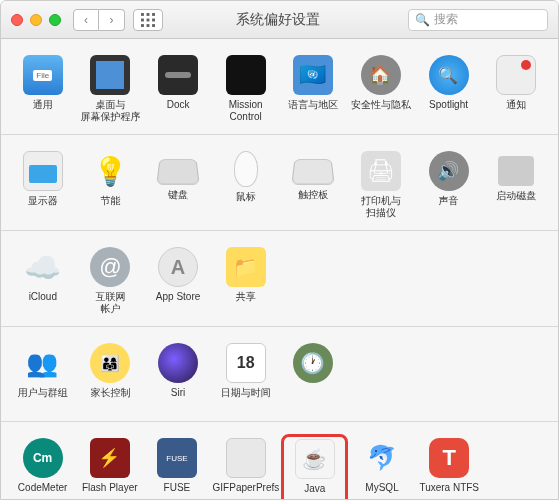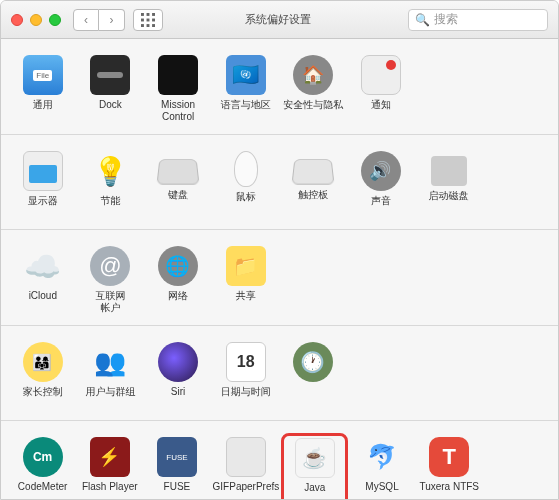--- a/index.html
+++ b/index.html
@@ -10,21 +10,21 @@
   .tl { width: 12px; height: 12px; border-radius: 50%; }
   .tl.red { background: #ff5f56; border:1px solid #e0443e; }
   .tl.yellow { background: #ffbd2e; border:1px solid #dea123; }
   .tl.green { background: #27c93f; border:1px solid #1aab29; }
   .navbtns { display: flex; margin-right: 8px; }
   .segb { width: 26px; height: 22px; background: #fff; border:1px solid #bbb; display:flex;align-items:center;justify-content:center; color:#888; font-size:12px;}
   .segb:first-child { border-radius: 4px 0 0 4px; }
   .segb:last-child { border-radius: 0 4px 4px 0; border-left:none;}
   .gridbtn { width: 30px; height: 22px; background:#fff; border:1px solid #bbb; border-radius:4px; display:flex;align-items:center;justify-content:center; margin-right:8px;}
   .gridbtn svg { width:14px; height:14px; }
-  .title { position:absolute; left:0; right:3px; text-align:center; font-size:11px; color:#4a4a4a; pointer-events:none; }
+  .title { position:absolute; left:0; right:3px; text-align:center; font-size:14px; color:#4a4a4a; pointer-events:none; }
   .search { margin-left:auto; width:140px; height:22px; background:#fff; border:1px solid #ccc; border-radius:4px; display:flex; align-items:center; padding:0 6px; color:#999; font-size:12px; gap:4px;}
   .content { height: calc(500px - 38px); overflow-y:auto; }
   .section { border-bottom: 1px solid #d8d8d8; padding: 12px 8px 8px; display:grid; grid-template-columns: repeat(8, 1fr); }
   .section.last { border-bottom:none; }
   .item { display:flex; flex-direction:column; align-items:center; gap:4px; padding:4px 2px; cursor:pointer; }
   .item .label { font-size:10px; color:#333; text-align:center; line-height:1.15; min-height:22px; white-space:pre-line; }
   .icon { width:40px; height:40px; border-radius:6px; display:flex; align-items:center; justify-content:center; font-size:20px; color:#fff; }
   .highlight { border:3px solid #e53935; border-radius:8px; padding:2px 0; }
   
   .ic-general{background:linear-gradient(#5fb4f0,#2a7fd6);} .ic-general::after{content:"File";font-size:8px;background:#fff;color:#666;padding:1px 3px;border-radius:2px;}
@@ -98,20 +98,25 @@
       <span>搜索</span>
     </div>
   </div>
   <div class="content" id="content">
       <div class="section">
         <div class="item">
           <div class="icon ic-general"></div>
           <div class="label">通用</div>
         </div>
         <div class="item">
+          <div class="icon ic-desktop"></div>
+          <div class="label">桌面与
+屏幕保护程序</div>
+        </div>
+        <div class="item">
           <div class="icon ic-dock"></div>
           <div class="label">Dock</div>
         </div>
         <div class="item">
           <div class="icon ic-mission">
             <span></span>
             <span></span>
             <span></span>
             <span></span>
           </div>
@@ -120,20 +125,24 @@
         </div>
         <div class="item">
           <div class="icon ic-lang"></div>
           <div class="label">语言与地区</div>
         </div>
         <div class="item">
           <div class="icon ic-security"></div>
           <div class="label">安全性与隐私</div>
         </div>
         <div class="item">
+          <div class="icon ic-spotlight"></div>
+          <div class="label">Spotlight</div>
+        </div>
+        <div class="item">
           <div class="icon ic-notif"></div>
           <div class="label">通知</div>
         </div>
       </div>
       <div class="section">
         <div class="item">
           <div class="icon ic-display"></div>
           <div class="label">显示器</div>
         </div>
         <div class="item">
@@ -144,20 +153,25 @@
           <div class="icon ic-keyboard"></div>
           <div class="label">键盘</div>
         </div>
         <div class="item">
           <div class="icon ic-mouse"></div>
           <div class="label">鼠标</div>
         </div>
         <div class="item">
           <div class="icon ic-trackpad"></div>
           <div class="label">触控板</div>
+        </div>
+        <div class="item">
+          <div class="icon ic-printer"></div>
+          <div class="label">打印机与
+扫描仪</div>
         </div>
         <div class="item">
           <div class="icon ic-sound"></div>
           <div class="label">声音</div>
         </div>
         <div class="item">
           <div class="icon ic-startup"></div>
           <div class="label">启动磁盘</div>
         </div>
       </div>
@@ -165,36 +179,36 @@
         <div class="item">
           <div class="icon ic-icloud"></div>
           <div class="label">iCloud</div>
         </div>
         <div class="item">
           <div class="icon ic-internet"></div>
           <div class="label">互联网
 帐户</div>
         </div>
         <div class="item">
-          <div class="icon ic-network"></div>
-          <div class="label">网络</div>
+          <div class="icon ic-appstore"></div>
+          <div class="label">App Store</div>
         </div>
         <div class="item">
           <div class="icon ic-share"></div>
           <div class="label">共享</div>
         </div>
       </div>
       <div class="section">
         <div class="item">
+          <div class="icon ic-users"></div>
+          <div class="label">用户与群组</div>
+        </div>
+        <div class="item">
           <div class="icon ic-parent"></div>
           <div class="label">家长控制</div>
-        </div>
-        <div class="item">
-          <div class="icon ic-users"></div>
-          <div class="label">用户与群组</div>
         </div>
         <div class="item">
           <div class="icon ic-siri"></div>
           <div class="label">Siri</div>
         </div>
         <div class="item">
           <div class="icon ic-date"></div>
           <div class="label">日期与时间</div>
         </div>
         <div class="item">

